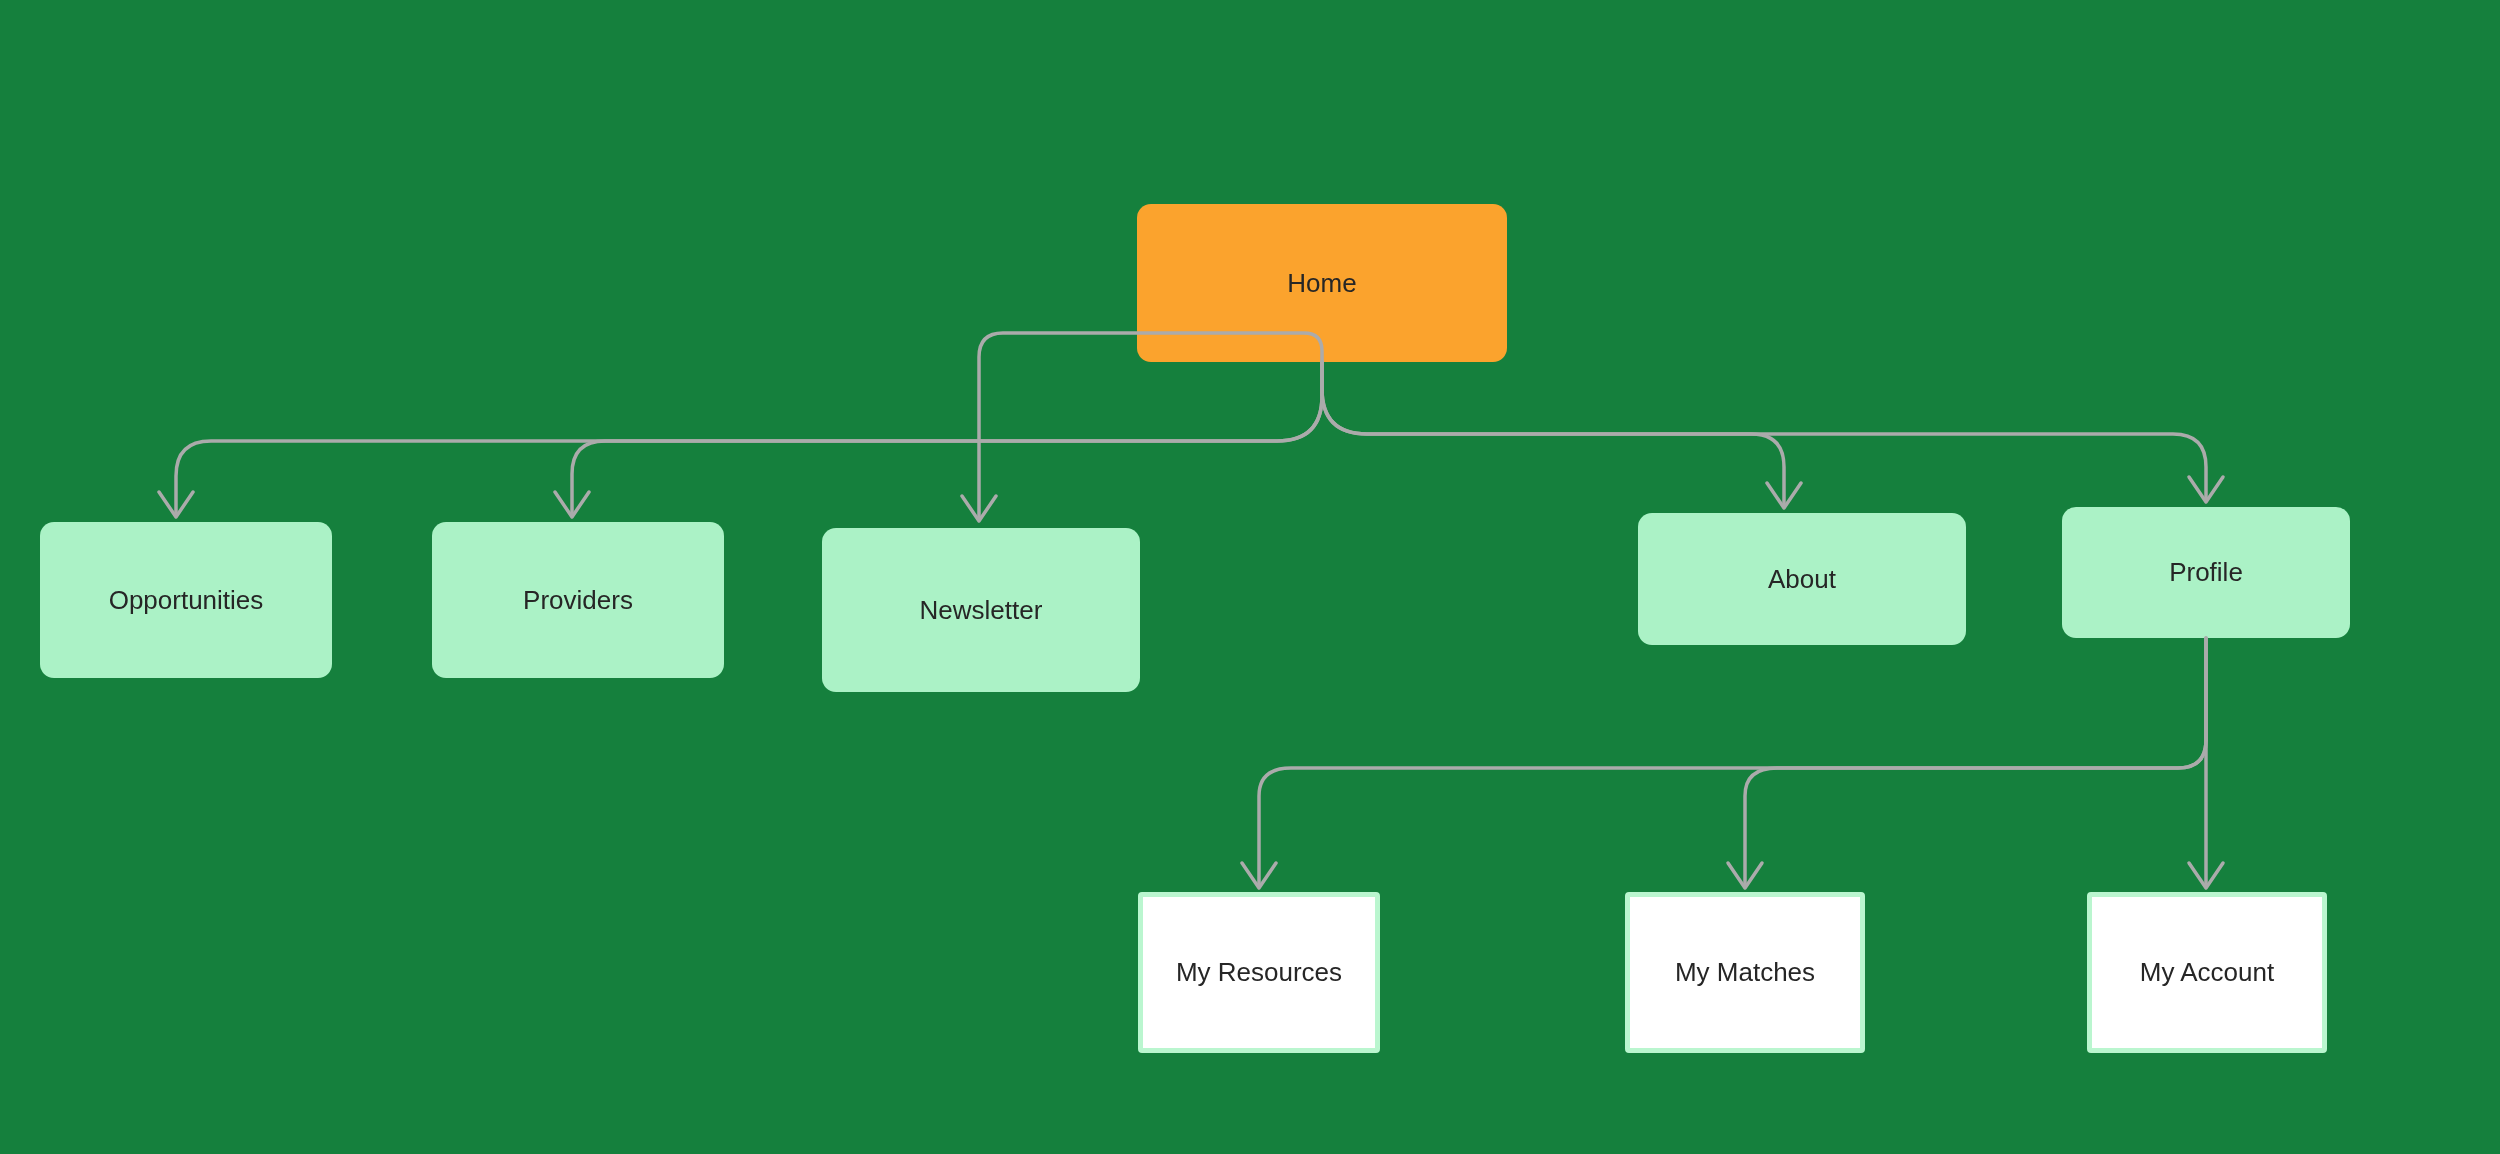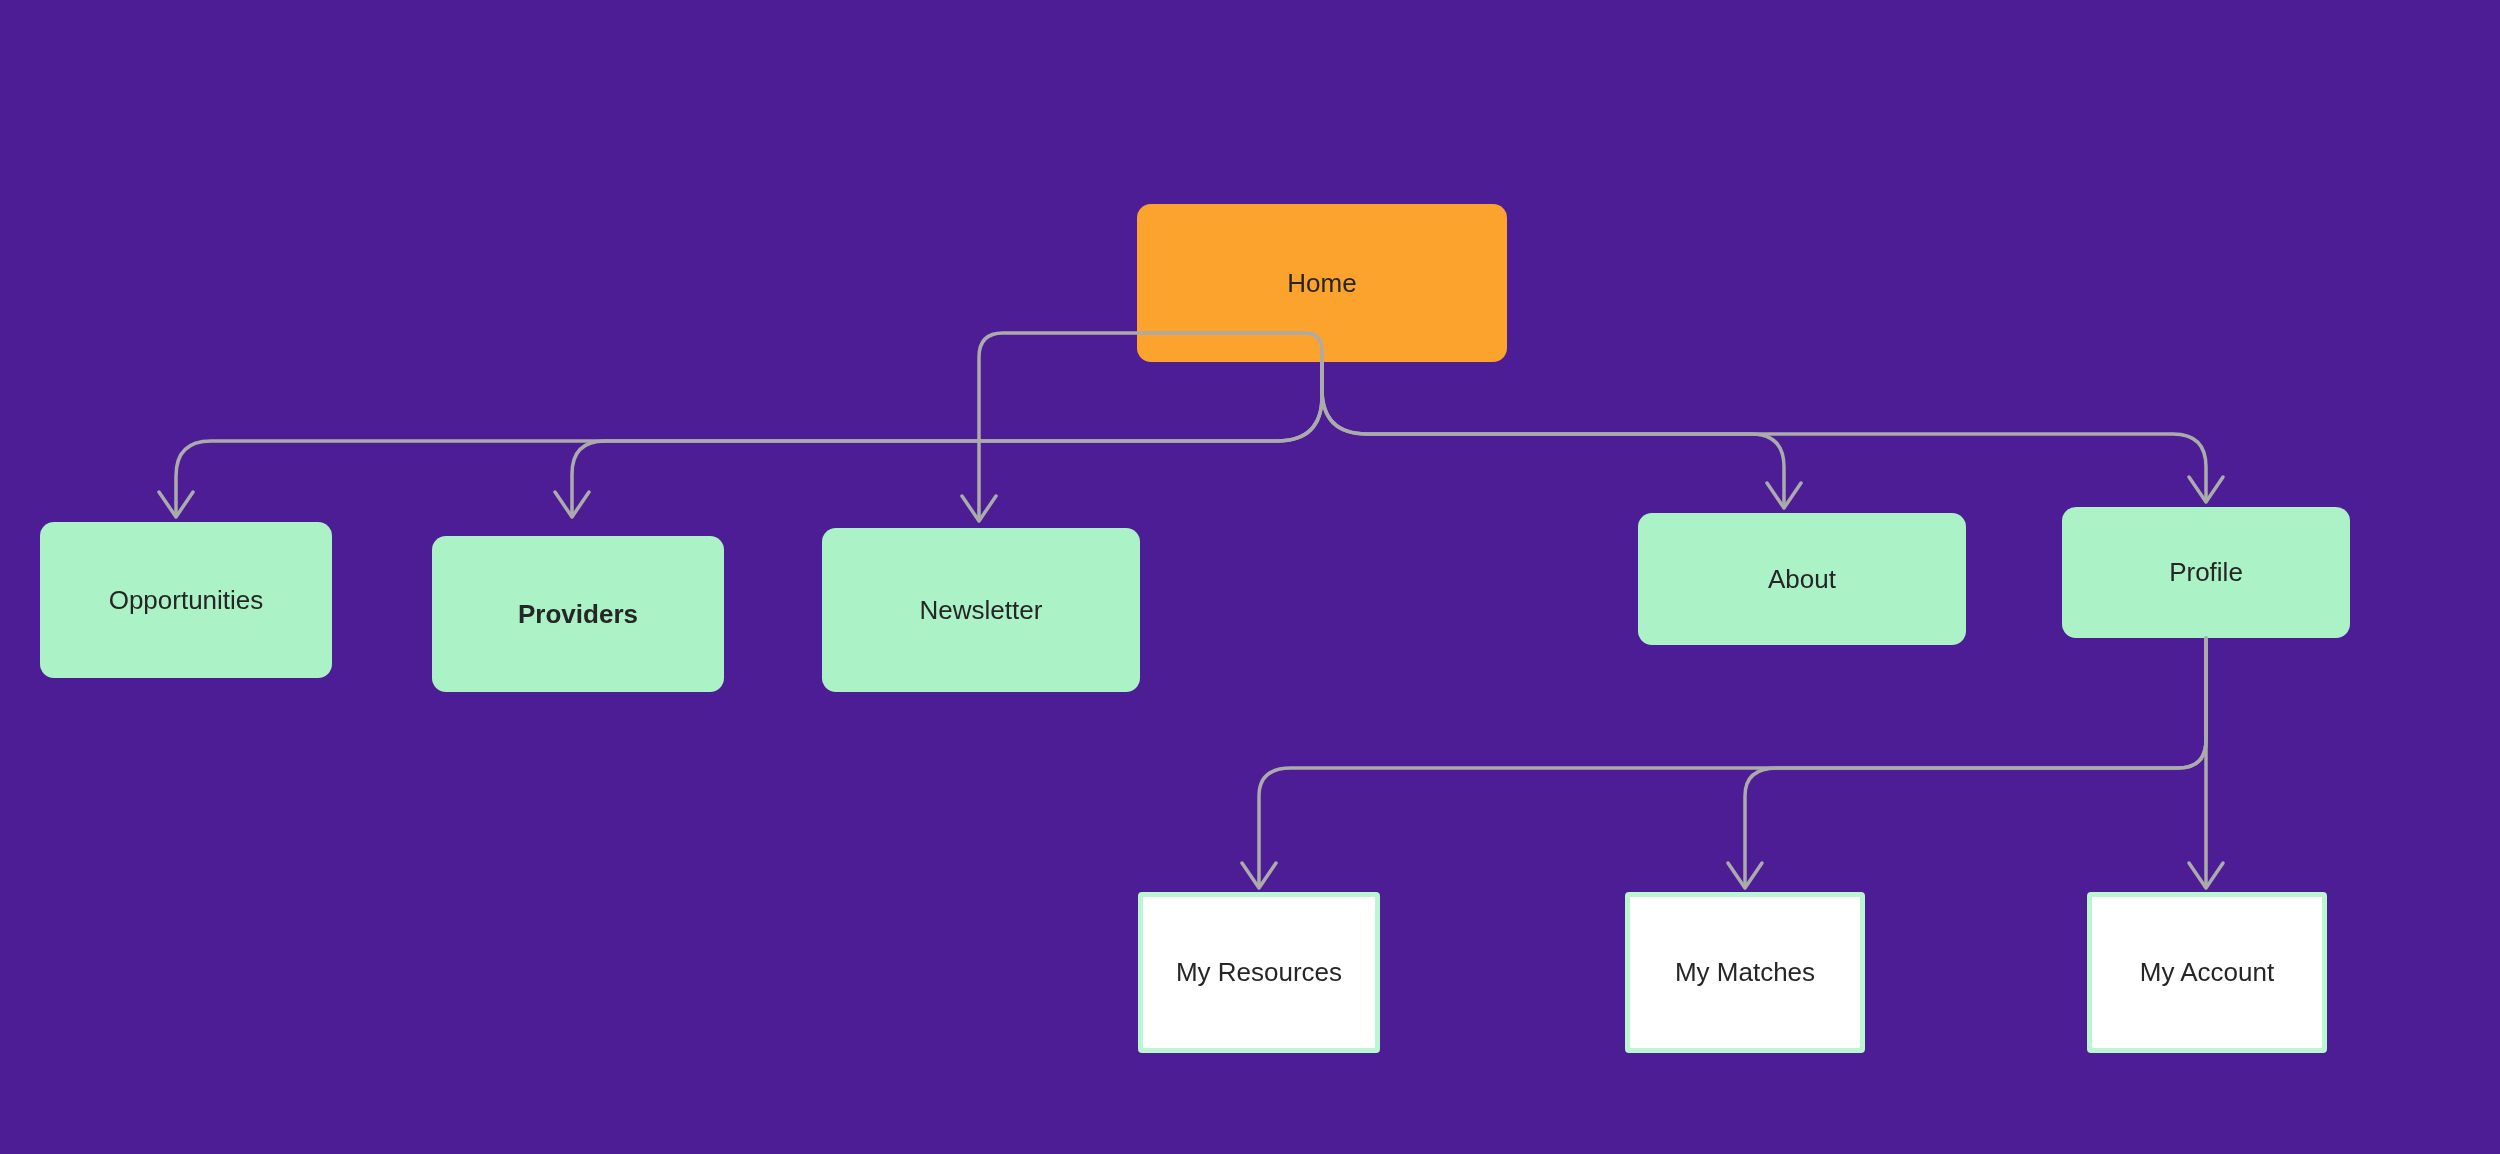--- a/index.html
+++ b/index.html
@@ -1,20 +1,20 @@
 <!DOCTYPE html>
 <html style="--root-fill: #FBA32D; --section-fill: #ABF2C6; --leaf-fill: #FFFFFF; --leaf-border: #BAF6CF; --connector: #ABABAB; --text: #262626;"><head>
 <meta charset="utf-8">
 <style>
   html, body { margin: 0; padding: 0; background: #ffffff; }
   .canvas {
     position: relative;
     width: 2500px;
     height: 1154px;
-    background: #4c1d95;
+    background: #15803d;
     font-family: "Liberation Sans", sans-serif;
     overflow: hidden;
   }
   .connectors {
     position: absolute;
     left: 0; top: 0;
     z-index: 2;
     pointer-events: none;
   }
   .connectors path, .connectors polyline {
@@ -56,21 +56,21 @@
 <div class="canvas">
 
   <div class="node root" style="left:1137px; top:204px; width:370px; height:158px;">
     <span>Home</span>
   </div>
 
   <div class="node section" style="left:40px; top:522px; width:292px; height:156px;text-align:right;">
     <span>Opportunities</span>
   </div>
 
-  <div class="node section" style="left:432px; top:536px; width:292px; height:156px;font-weight:bold;">
+  <div class="node section" style="left:432px; top:522px; width:292px; height:156px;">
     <span>Providers</span>
   </div>
 
   <div class="node section" style="left:822px; top:528px; width:318px; height:164px;">
     <span>Newsletter</span>
   </div>
 
   <div class="node section" style="left:1638px; top:513px; width:328px; height:132px;">
     <span>About</span>
   </div>

